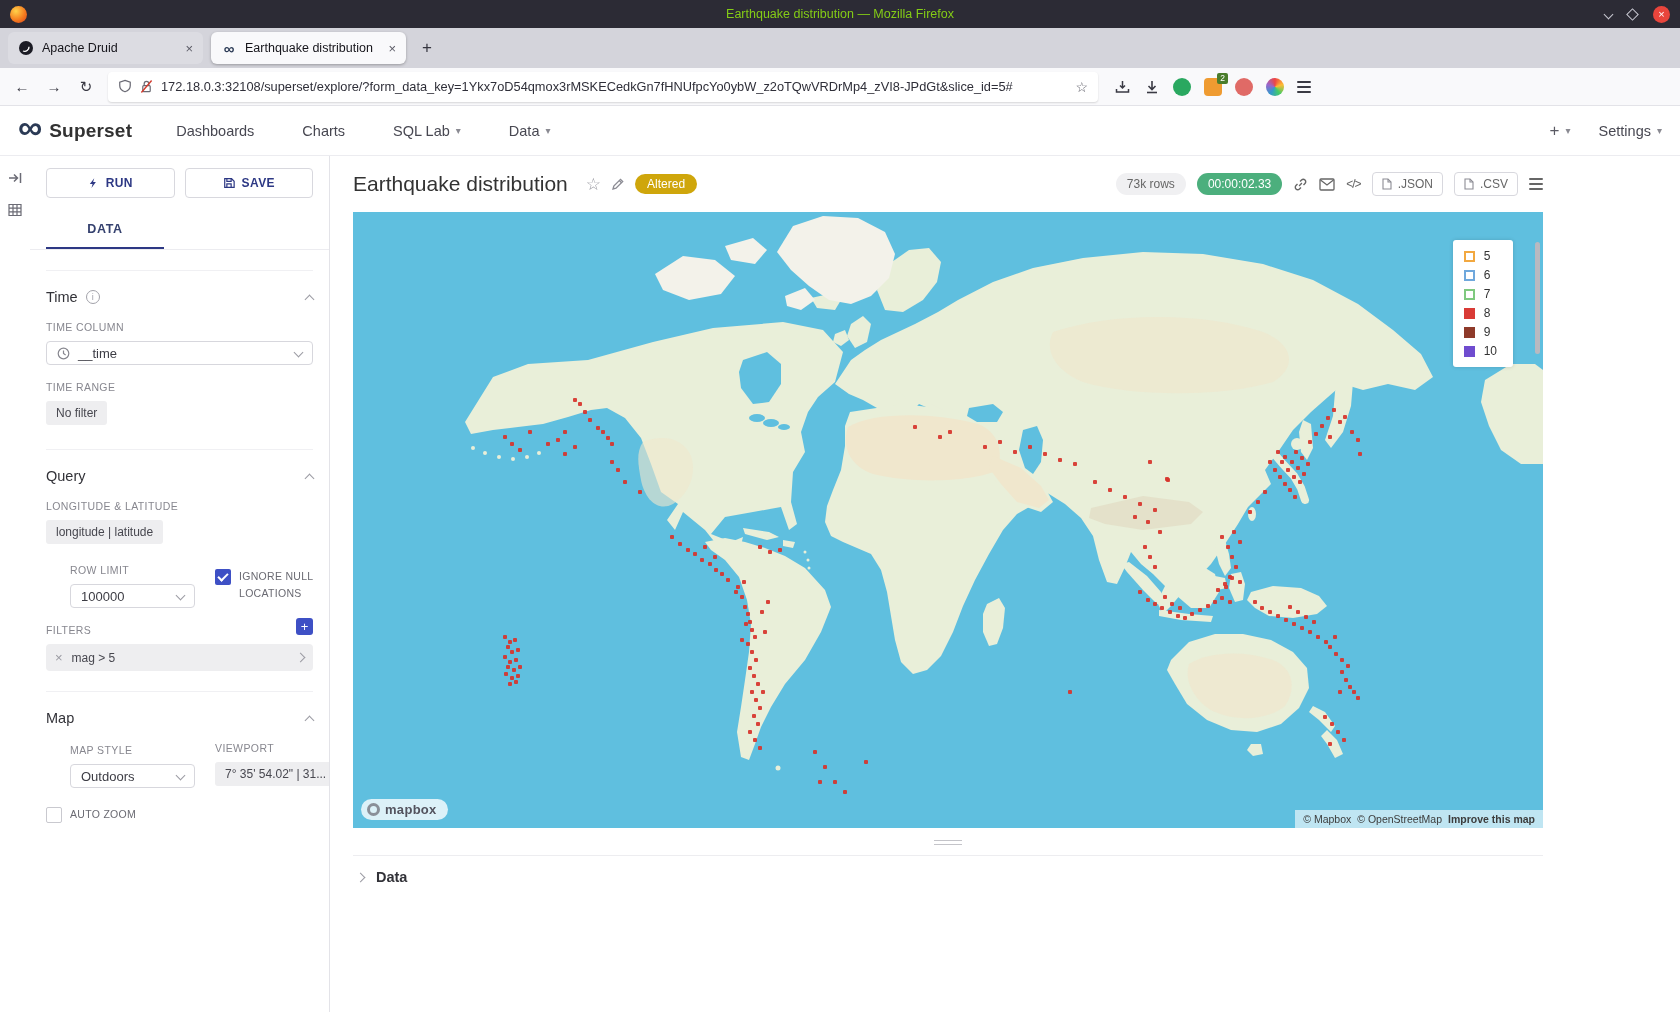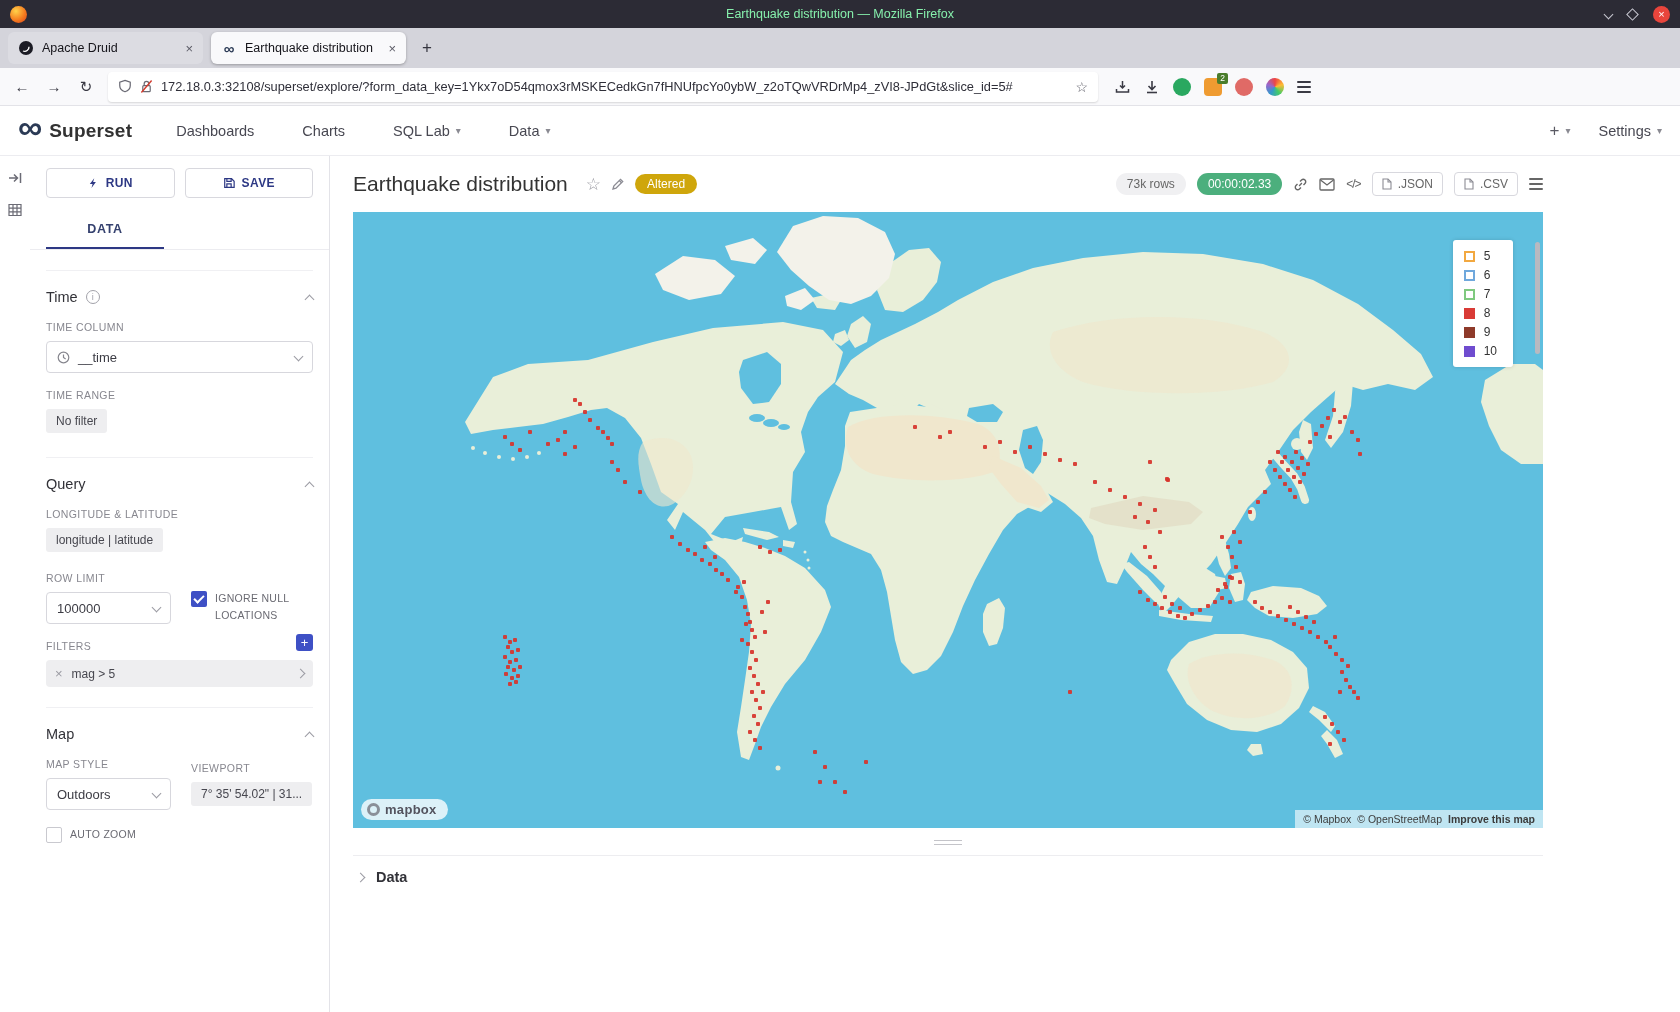--- a/index.html
+++ b/index.html
@@ -3,21 +3,21 @@
 <meta charset="utf-8">
 <style>
   * { box-sizing: border-box; margin: 0; padding: 0; }
   html,body { width:1680px; height:1012px; overflow:hidden; background:#fff;
     font-family:"Liberation Sans", sans-serif; }
 
   
   .titlebar{height:28px;background:#2c2b35;display:flex;align-items:center;padding:0 10px;position:relative;}
   .app-icon{width:17px;height:17px;border-radius:50%;
     background:radial-gradient(circle at 35% 30%, #ffd24a, #f57c1f 55%, #d6401e);}
-  .tb-title{position:absolute;left:50%;transform:translateX(-50%);color:#86efac;font-size:12.5px;white-space:nowrap;}
+  .tb-title{position:absolute;left:50%;transform:translateX(-50%);color:#84cc16;font-size:12.5px;white-space:nowrap;}
   .win-controls{margin-left:auto;display:flex;gap:16px;align-items:center;}
   .chev{display:inline-block;width:7px;height:7px;border-right:1.6px solid #9b9ba3;border-bottom:1.6px solid #9b9ba3;}
   .chev.light{border-color:#c9c9d2;}
   .chev.down{transform:rotate(45deg);}
   .chev.up{transform:rotate(225deg);margin-top:5px;}
   .chev.right{transform:rotate(-45deg);}
   .diamond{width:9px;height:9px;border:1.5px solid #c9c9d2;transform:rotate(45deg);}
   .close-btn{width:17px;height:17px;border-radius:50%;background:#e8453c;color:#fff;font-size:11px;
     display:flex;align-items:center;justify-content:center;line-height:1;}
 
@@ -75,24 +75,24 @@
   .ptab-row{border-bottom:1px solid #ececf0;margin:14px -16px 0;padding:0 16px;}
   .ptab{display:inline-block;width:118px;text-align:center;padding:10px 0 11px;font-size:12.5px;font-weight:bold;
     color:#34406e;border-bottom:2px solid #2d3884;letter-spacing:.6px;}
   .sec{border-top:1px solid #f0f0f3;margin-top:20px;padding-top:18px;}
   .sec.first{border-top:none;margin-top:0;padding-top:22px;}
   .sec-h{display:flex;align-items:center;gap:8px;font-size:14.5px;color:#323238;}
   .sec-h .sp{flex:1;}
   .flabel{font-size:10.5px;color:#87878f;letter-spacing:.4px;margin:16px 0 8px;}
   .chip{display:inline-block;background:#eeeef0;border-radius:3px;padding:5px 10px;font-size:12px;color:#47474f;
     max-width:130px;white-space:nowrap;overflow:hidden;text-overflow:ellipsis;}
-  .select{height:32px;border:1px solid #d7d7dd;border-radius:4px;display:flex;align-items:center;gap:8px;
+  .select{height:24px;border:1px solid #d7d7dd;border-radius:4px;display:flex;align-items:center;gap:8px;
     padding:0 10px;font-size:13px;color:#3c3c44;background:#fff;}
   .select .chev{margin-left:auto;margin-bottom:2px;}
-  .two-col{display:flex;gap:20px;align-items:flex-end;}
+  .two-col{display:flex;gap:20px;align-items:center;margin-left:24px;}
   .col1{width:125px;flex-shrink:0;}
   .cb-row{display:flex;gap:8px;align-items:flex-start;font-size:10.5px;color:#6a6a72;letter-spacing:.3px;
     line-height:1.6;margin-top:14px;}
   .cb{width:16px;height:16px;border-radius:2px;flex-shrink:0;margin-top:1px;}
   .cb.checked{background:#3e50c5;position:relative;}
   .cb.checked::after{content:"";position:absolute;left:5px;top:2px;width:4px;height:8px;
     border-right:2px solid #fff;border-bottom:2px solid #fff;transform:rotate(45deg);}
   .cb.un{border:1px solid #c9c9cf;background:#fff;}
   .label-row{display:flex;align-items:center;}
   .plus-btn{width:17px;height:17px;border-radius:3px;background:#4455cc;color:#fff;font-size:13px;

